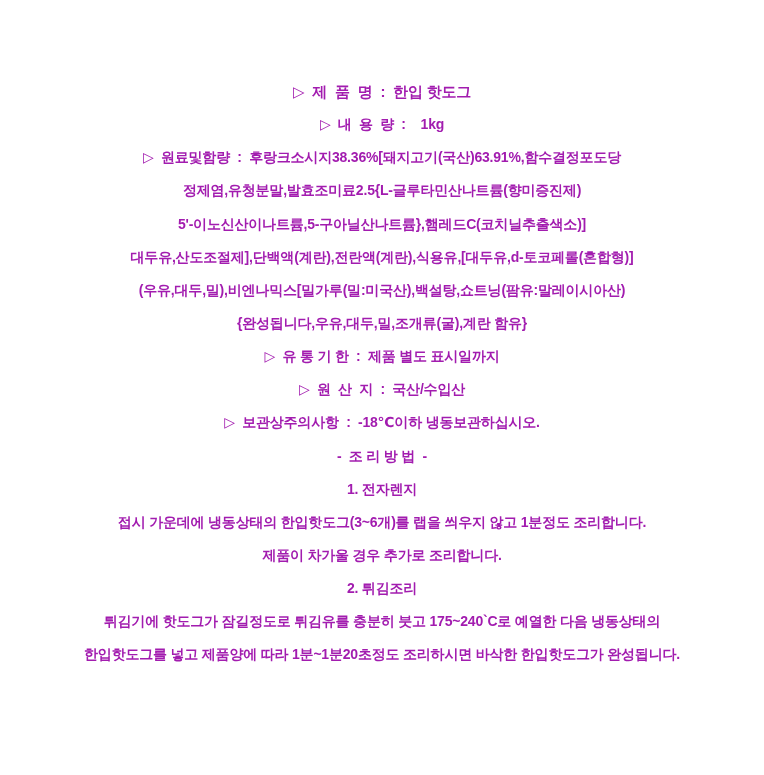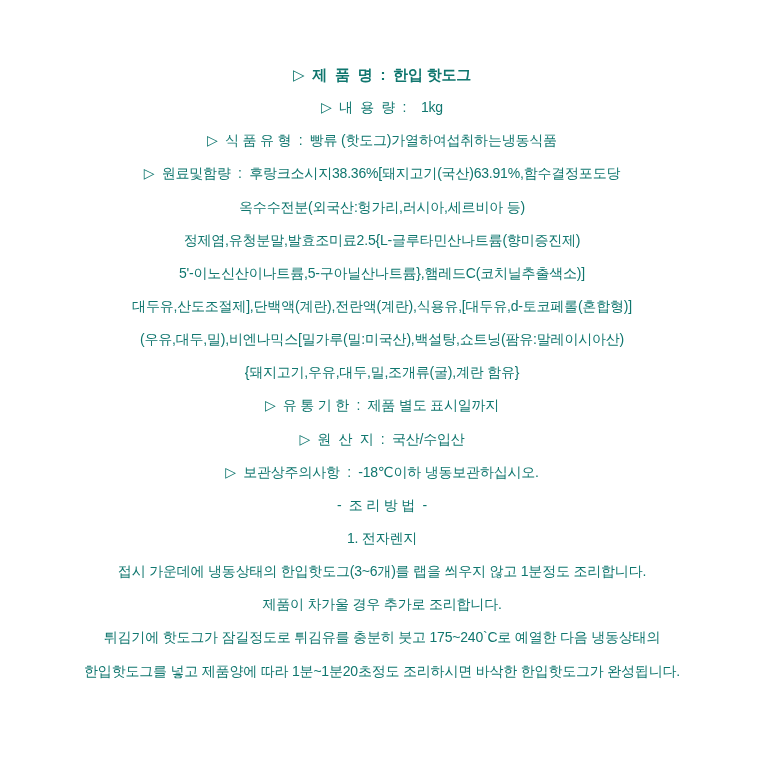--- a/index.html
+++ b/index.html
@@ -11,51 +11,52 @@
     width: 764px;
     height: 775px;
     overflow: hidden;
   }
   .doc {
     box-sizing: border-box;
     width: 764px;
     height: 614px;
     padding-top: 58px;
     font-family: "Liberation Sans", "DejaVu Sans", sans-serif;
-    color: #0f766e;
+    color: #a21caf;
     font-size: 14px;
     letter-spacing: -0.2px;
+    margin-top: 17px;
   }
   .line {
     height: 33.15px;
     line-height: 33.15px;
     text-align: center;
     white-space: pre;
+    font-weight: bold;
   }
   .line.title {
     font-weight: bold;
     font-size: 15px;
   }
 </style>
 </head>
 <body>
 
 <div class="doc">
   <div class="line title">▷  제  품  명  :  한입 핫도그</div>
   <div class="line">▷  내  용  량  :    1kg</div>
-  <div class="line">▷  식 품 유 형  :  빵류 (핫도그)가열하여섭취하는냉동식품</div>
   <div class="line">▷  원료및함량  :  후랑크소시지38.36%[돼지고기(국산)63.91%,함수결정포도당</div>
-  <div class="line">옥수수전분(외국산:헝가리,러시아,세르비아 등)</div>
   <div class="line">정제염,유청분말,발효조미료2.5{L-글루타민산나트륨(향미증진제)</div>
   <div class="line">5'-이노신산이나트륨,5-구아닐산나트륨},햄레드C(코치닐추출색소)]</div>
   <div class="line">대두유,산도조절제],단백액(계란),전란액(계란),식용유,[대두유,d-토코페롤(혼합형)]</div>
   <div class="line">(우유,대두,밀),비엔나믹스[밀가루(밀:미국산),백설탕,쇼트닝(팜유:말레이시아산)</div>
-  <div class="line">{돼지고기,우유,대두,밀,조개류(굴),계란 함유}</div>
+  <div class="line">{완성됩니다,우유,대두,밀,조개류(굴),계란 함유}</div>
   <div class="line">▷  유 통 기 한  :  제품 별도 표시일까지</div>
   <div class="line">▷  원  산  지  :  국산/수입산</div>
   <div class="line">▷  보관상주의사항  :  -18℃이하 냉동보관하십시오.</div>
   <div class="line">-  조 리 방 법  -</div>
   <div class="line">1. 전자렌지</div>
   <div class="line">접시 가운데에 냉동상태의 한입핫도그(3~6개)를 랩을 씌우지 않고 1분정도 조리합니다.</div>
   <div class="line">제품이 차가울 경우 추가로 조리합니다.</div>
+  <div class="line">2. 튀김조리</div>
   <div class="line">튀김기에 핫도그가 잠길정도로 튀김유를 충분히 붓고 175~240`C로 예열한 다음 냉동상태의</div>
   <div class="line">한입핫도그를 넣고 제품양에 따라 1분~1분20초정도 조리하시면 바삭한 한입핫도그가 완성됩니다.</div>
 </div>
 
 </body></html>

